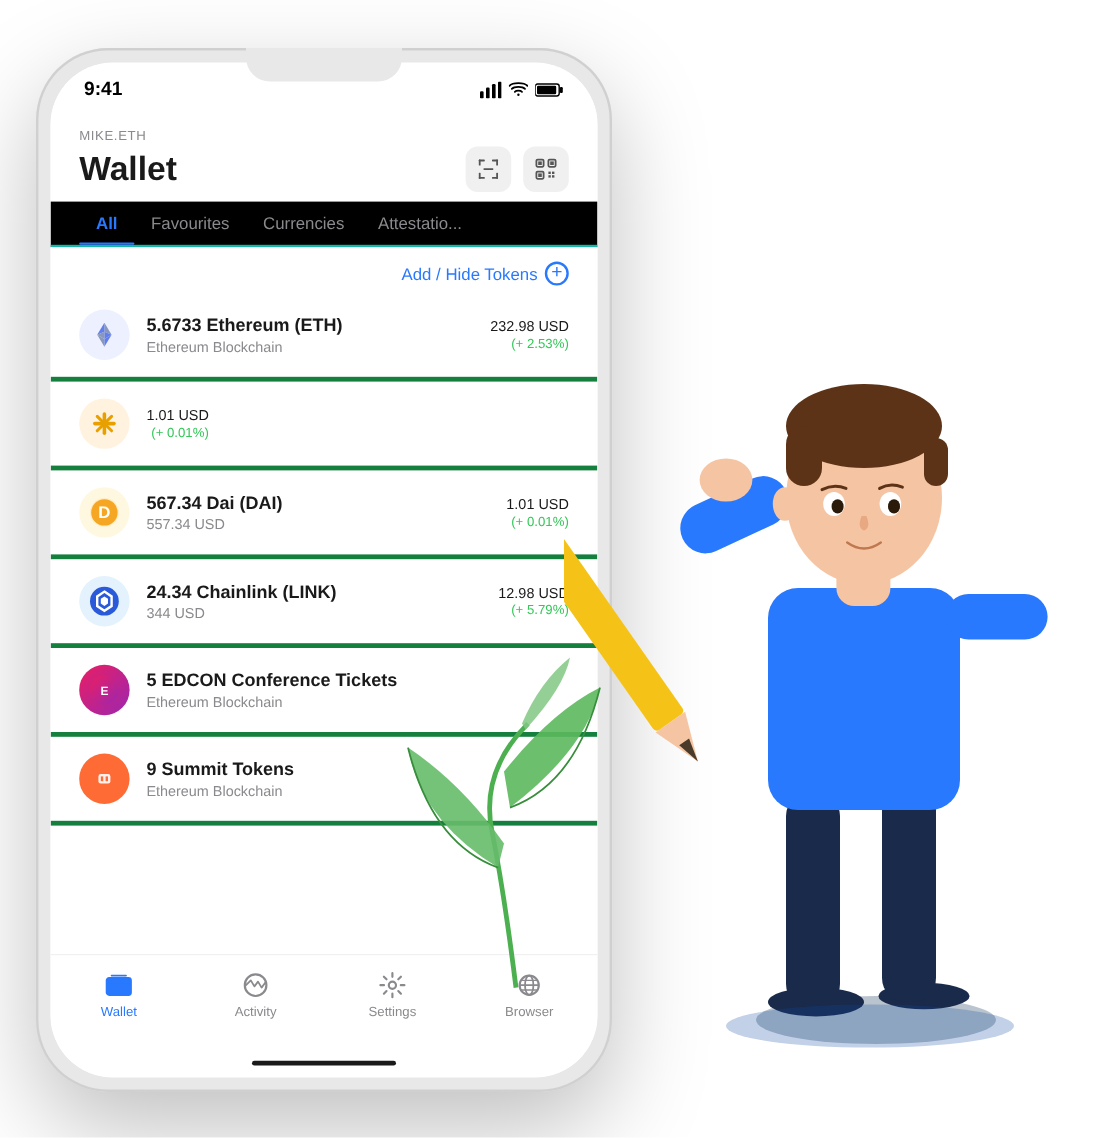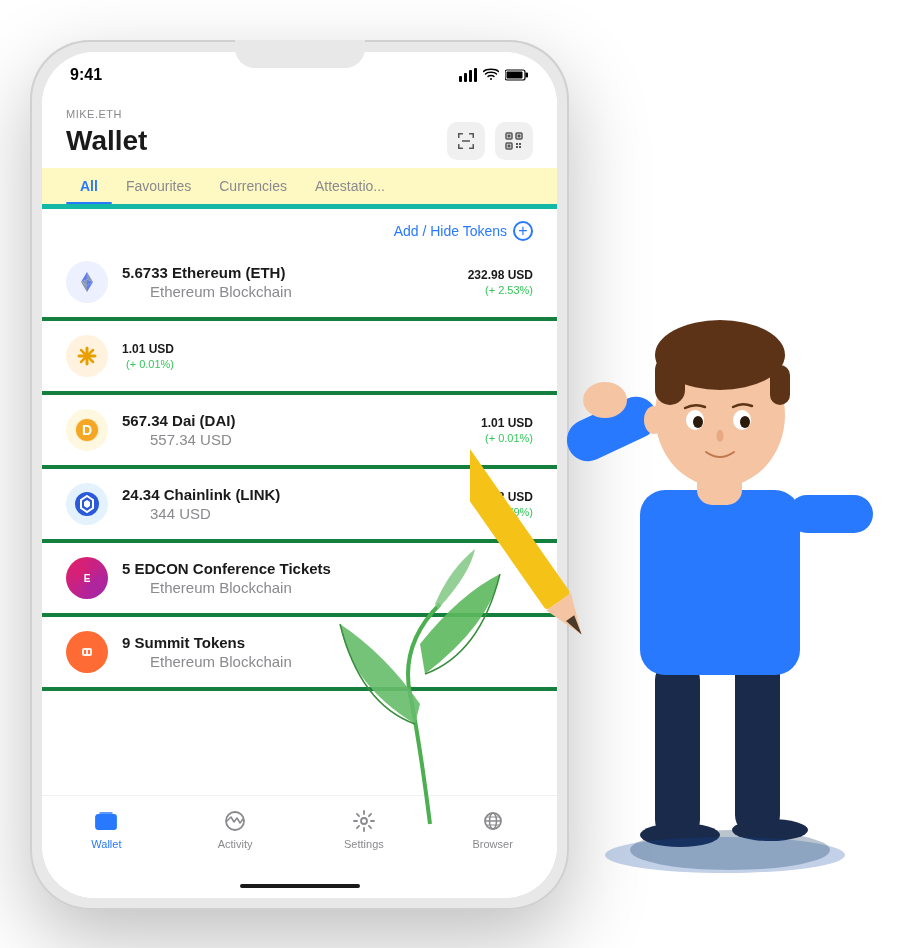--- a/index.html
+++ b/index.html
@@ -16,21 +16,21 @@
     .phone-wrapper {
       position: absolute;
       left: 30px;
       top: 40px;
       width: 480px;
       height: 870px;
       z-index: 2;
     }
 
     .phone-outer {
-      width: 539px;
+      width: 480px;
       height: 870px;
       background: #e8e8e8;
       border-radius: 60px;
       box-shadow: 0 30px 80px rgba(0,0,0,0.25), inset 0 0 0 2px #d0d0d0;
       padding: 12px;
       position: relative;
     }
 
     .phone-inner {
       width: 100%;
@@ -126,22 +126,22 @@
       align-items: center;
       justify-content: center;
       cursor: pointer;
       border: none;
     }
 
     
     .tabs-row {
       display: flex;
       padding: 0 24px;
-      background: #fef9c3;
-      border-bottom: 5px solid #14b8a6;
+      background: #000000;
+      border-bottom: 2px solid #14b8a6;
     }
 
     .tab-item {
       padding: 10px 14px;
       font-size: 14px;
       color: #8a8a8e;
       cursor: pointer;
       position: relative;
       white-space: nowrap;
     }
@@ -226,34 +226,33 @@
       flex: 1;
     }
 
     .token-name {
       font-size: 15px;
       font-weight: 600;
       color: #1a1a1a;
     }
 
     .token-sub {
-      font-size: 15px;
+      font-size: 12px;
       color: #8a8a8e;
       margin-top: 2px;
-      margin-left: 28px;
     }
 
     .token-value {
       text-align: right;
     }
 
     .token-usd {
       font-size: 12px;
       color: #1a1a1a;
-      font-weight: 700;
+      font-weight: 400;
     }
 
     .token-change {
       font-size: 11px;
       color: #34c759;
       margin-top: 2px;
     }
 
     
     .bottom-nav {

